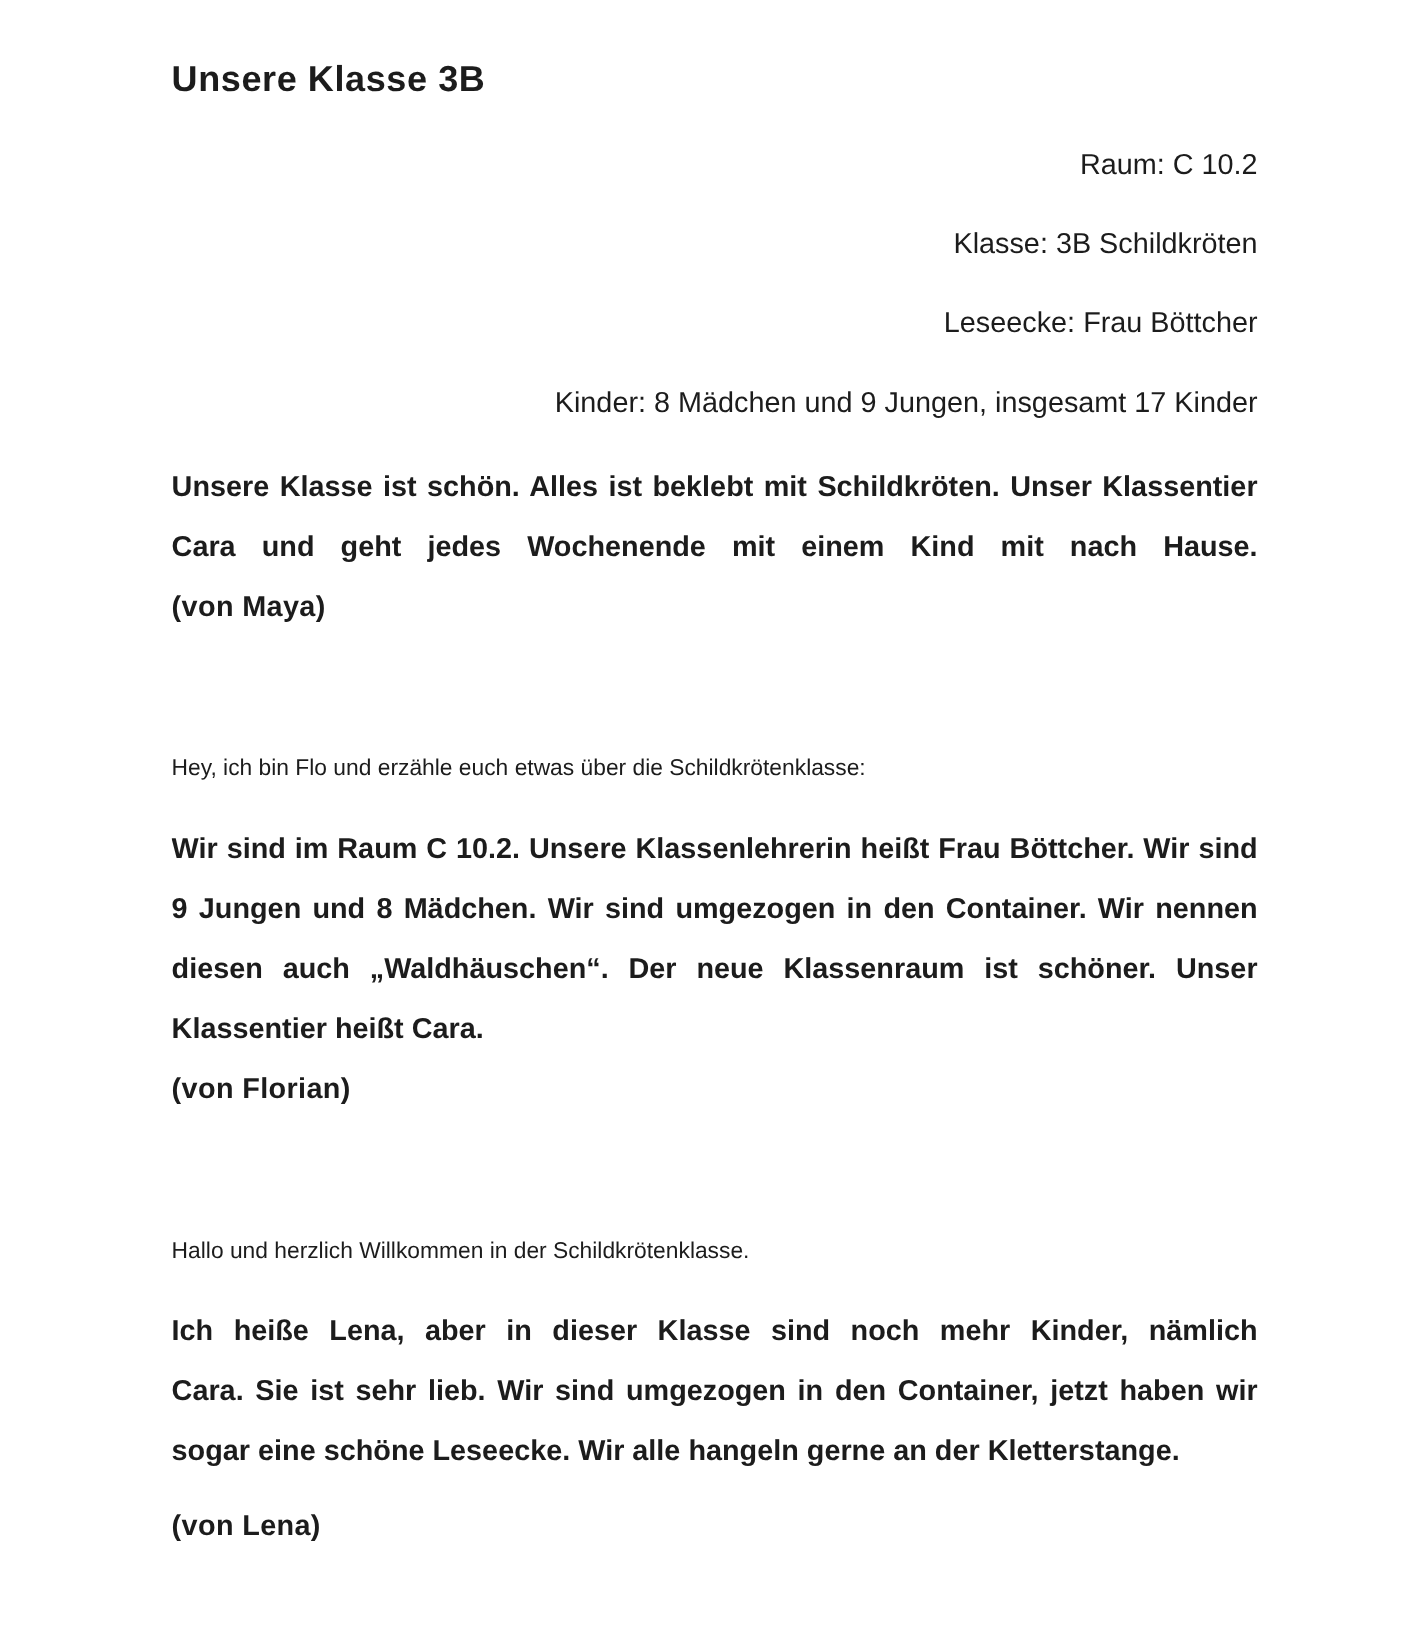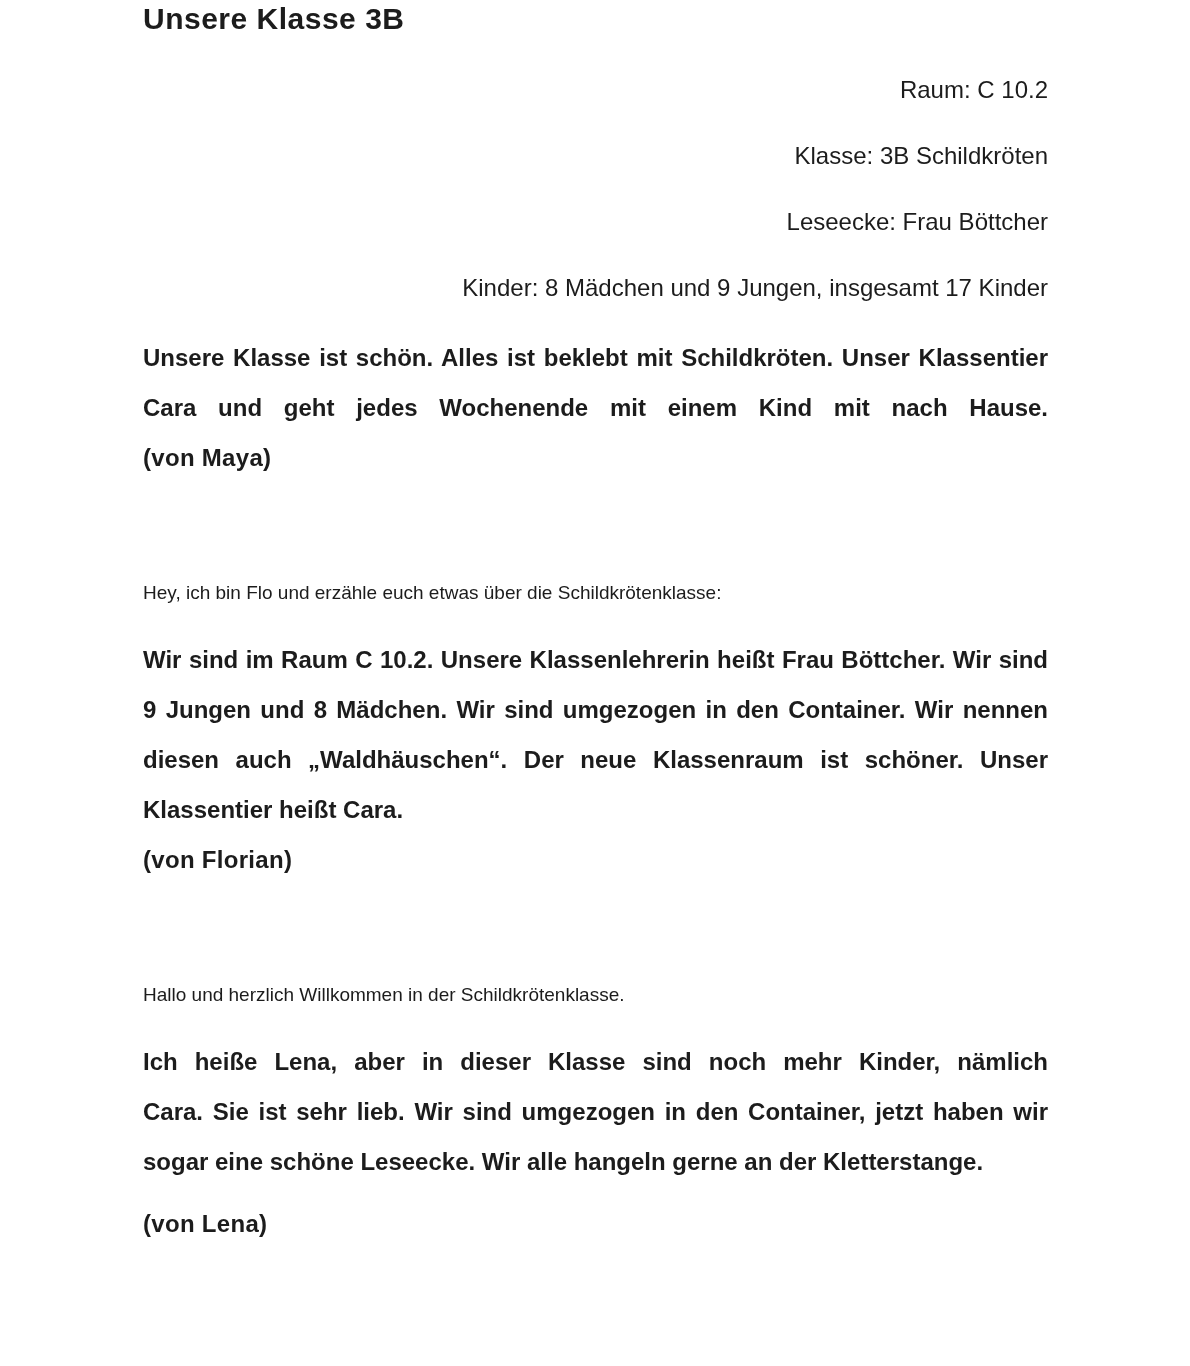--- a/index.html
+++ b/index.html
@@ -12,20 +12,21 @@
     width: 1190px;
     height: 1366px;
     background: #ffffff;
     color: #1c1c1c;
     font-family: "Liberation Sans", sans-serif;
     overflow: hidden;
   }
   .content {
     margin-left: 143px;
     width: 905px;
+    padding-top: 48px;
   }
   .doc-title {
     font-size: 30px;
     line-height: 38px;
     font-weight: 700;
     letter-spacing: 0.5px;
     white-space: nowrap;
   }
   .info-block {
     margin-top: 27px;

